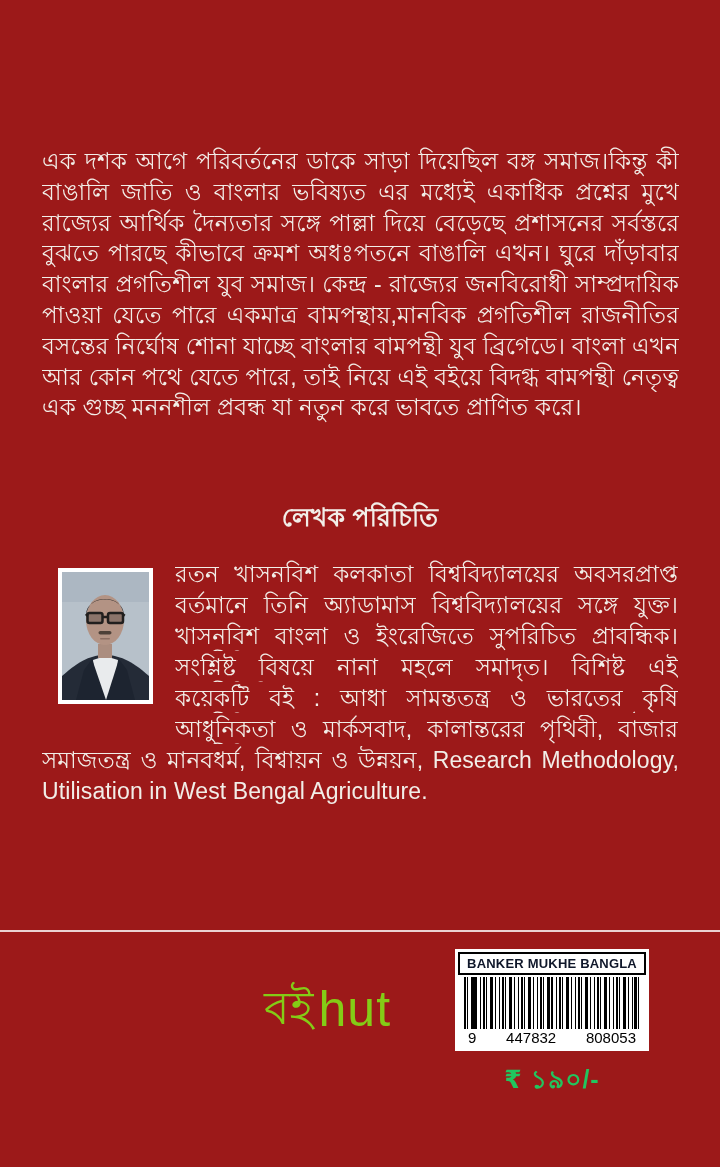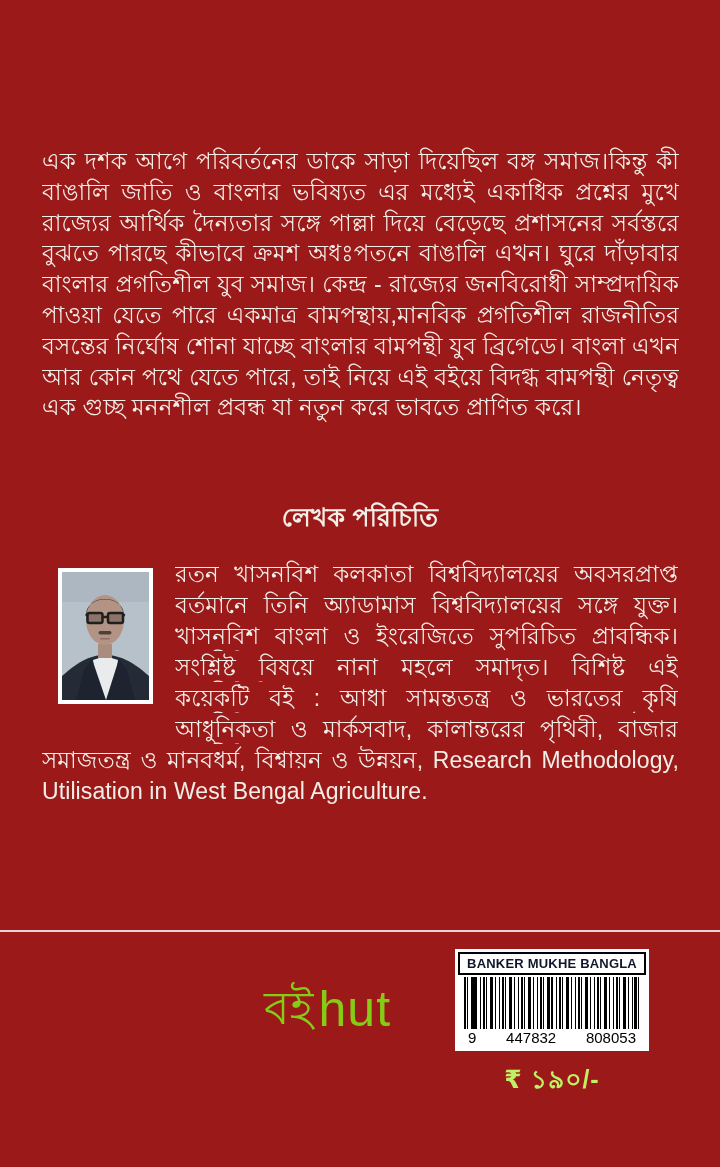--- a/index.html
+++ b/index.html
@@ -84,21 +84,21 @@
   .g1{left:10px;}.g2{left:87px;}.g3{left:170px;}
   .barcode-number{
     position:absolute;left:0;right:0;top:52px;height:18px;
     display:flex;color:#000;font-size:15px;
     font-family:"Liberation Sans",sans-serif;
     justify-content:space-between;padding:0 2px;
   }
   .barcode-number span{background:#fff;padding:0 2px;line-height:18px;}
   .price{
     position:absolute;left:455px;top:1060px;width:194px;
-    text-align:center;font-size:25px;font-weight:600;color:#bef264;
+    text-align:center;font-size:25px;font-weight:600;color:#22c55e;
     letter-spacing:1px;
   }
 </style>
 </head>
 <body>
 
 <div class="page">
 
   <div class="blurb">
     <span class="line">এক দশক আগে পরিবর্তনের ডাকে সাড়া দিয়েছিল বঙ্গ সমাজ।কিন্তু কী পেয়েছে? গোটা</span>

